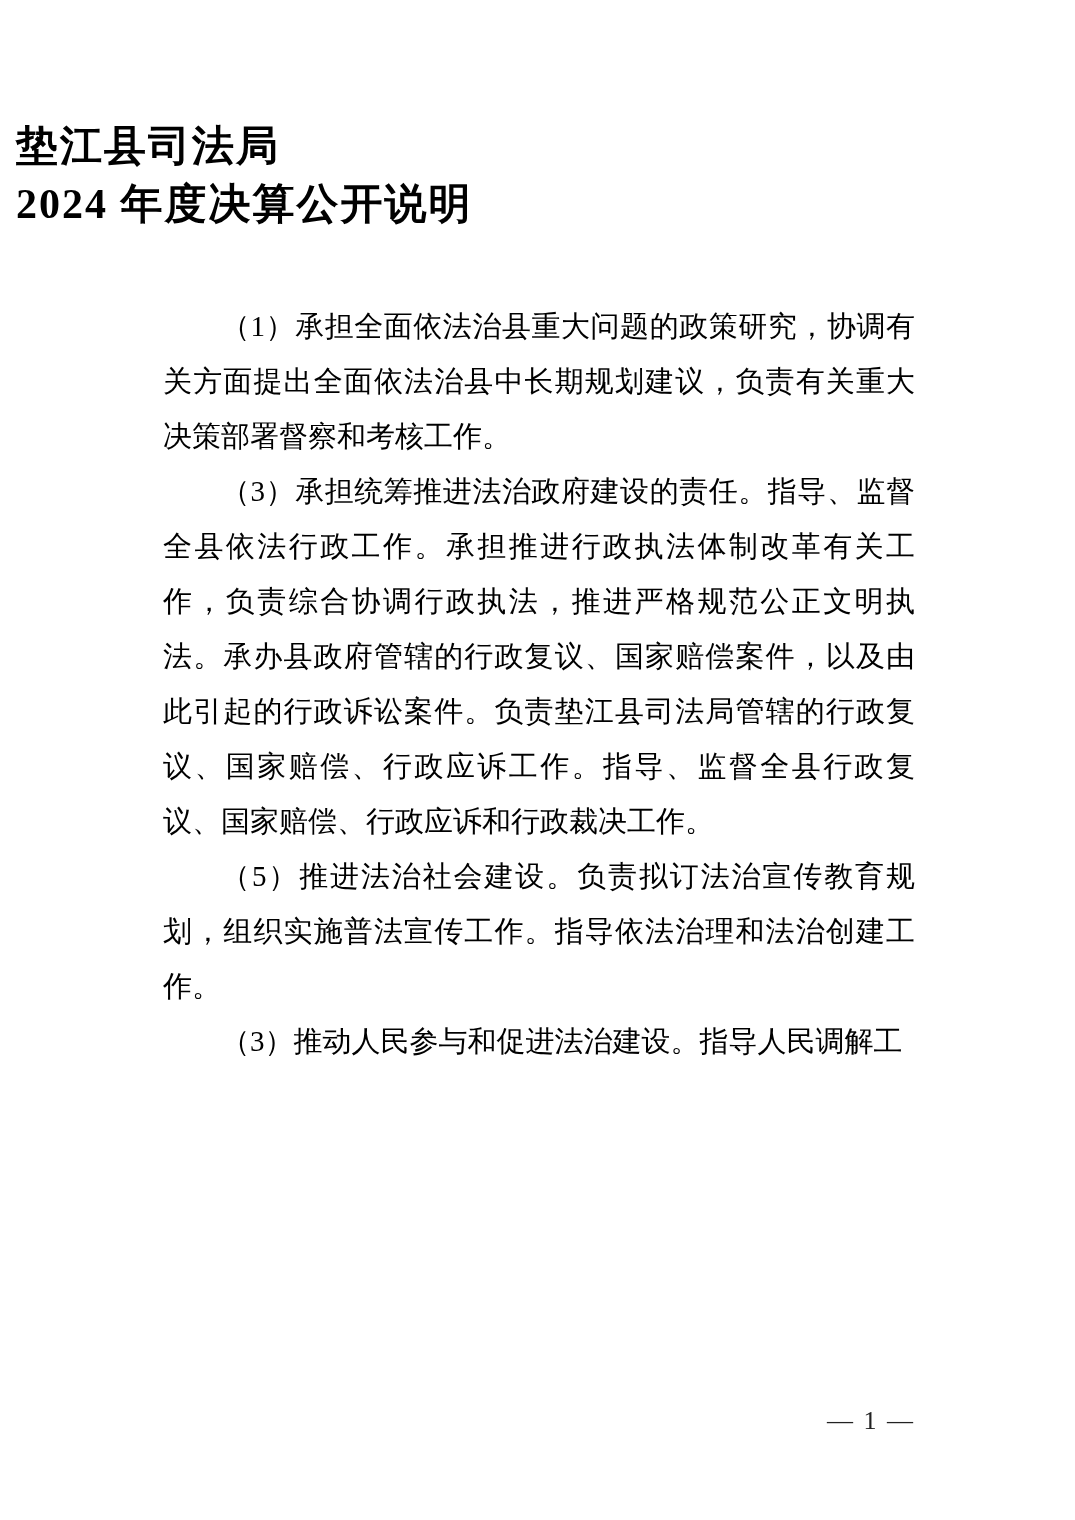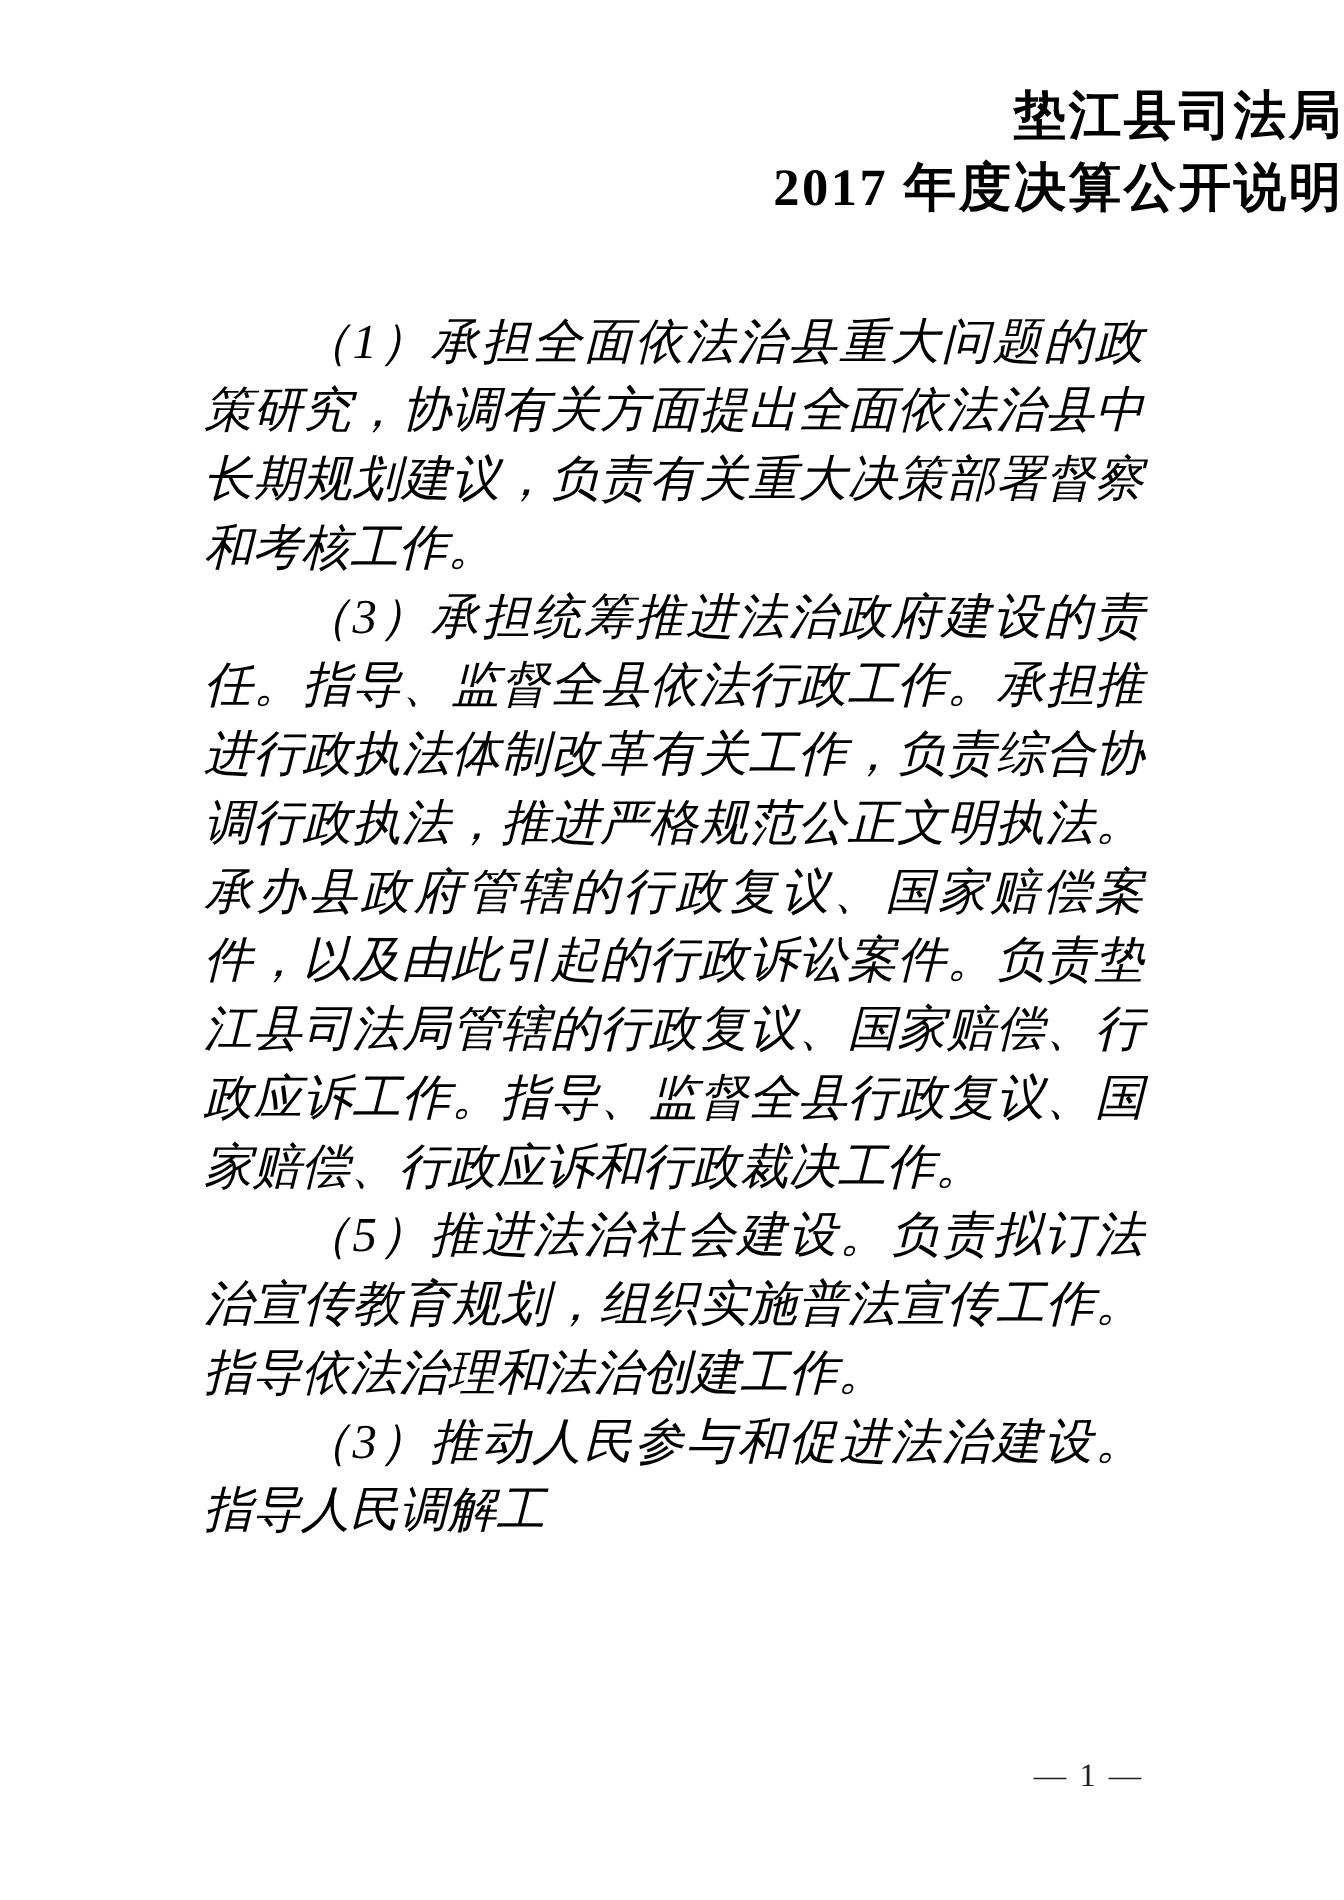--- a/index.html
+++ b/index.html
@@ -11,22 +11,22 @@
     position: relative;
     width: 1075px;
     height: 1520px;
     background: #ffffff;
     color: #000000;
     font-family: "Liberation Serif", "DejaVu Serif", serif;
     overflow: hidden;
     box-sizing: border-box;
   }
   .title-block {
-    padding-top: 64px;
-    text-align: right;
+    padding-top: 117px;
+    text-align: left;
     margin-left: 16px;
   }
   .doc-title {
     margin: 0;
     font-size: 42px;
     line-height: 58px;
     font-weight: bold;
     letter-spacing: 2px;
     color: #000000;
   }
@@ -46,45 +46,44 @@
   .subsection-heading {
     margin: 0;
     font-size: 30px;
     line-height: 55px;
     font-weight: normal;
     text-indent: 2em;
     color: #000000;
   }
   .body-para {
     margin: 0;
-    font-size: 39px;
+    font-size: 29px;
     line-height: 55px;
     text-indent: 2em;
     text-align: justify;
     color: #000000;
-    font-style: italic;
   }
   .page-footer {
     position: absolute;
     top: 1405px;
     right: 160px;
     font-size: 26px;
     line-height: 32px;
     color: #222222;
     letter-spacing: 2px;
   }
 </style>
 </head>
 <body>
 
 <div class="page">
 
   <div class="title-block">
     <h1 class="doc-title">垫江县司法局</h1>
-    <h1 class="doc-title">2017 年度决算公开说明</h1>
+    <h1 class="doc-title">2024 年度决算公开说明</h1>
   </div>
 
   <div class="content">
     <p class="body-para">（1）承担全面依法治县重大问题的政策研究，协调有关方面提出全面依法治县中长期规划建议，负责有关重大决策部署督察和考核工作。</p>
     <p class="body-para">（3）承担统筹推进法治政府建设的责任。指导、监督全县依法行政工作。承担推进行政执法体制改革有关工作，负责综合协调行政执法，推进严格规范公正文明执法。承办县政府管辖的行政复议、国家赔偿案件，以及由此引起的行政诉讼案件。负责垫江县司法局管辖的行政复议、国家赔偿、行政应诉工作。指导、监督全县行政复议、国家赔偿、行政应诉和行政裁决工作。</p>
     <p class="body-para">（5）推进法治社会建设。负责拟订法治宣传教育规划，组织实施普法宣传工作。指导依法治理和法治创建工作。</p>
     <p class="body-para">（3）推动人民参与和促进法治建设。指导人民调解工</p>
   </div>
 
   <div class="page-footer">— 1 —</div>

